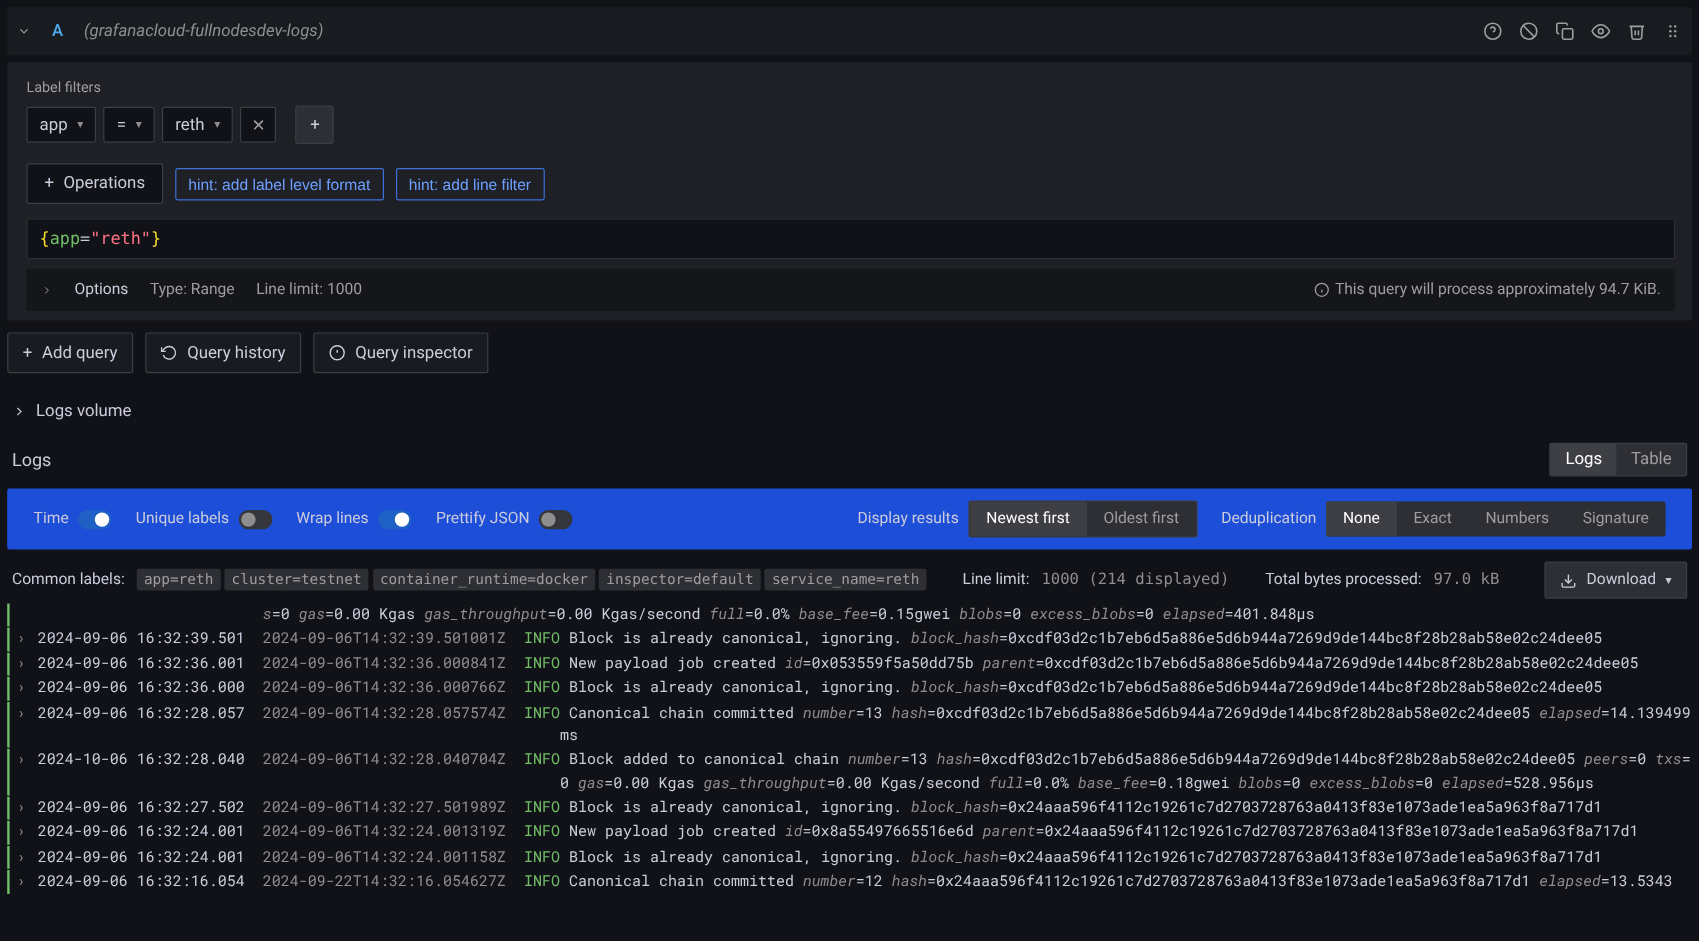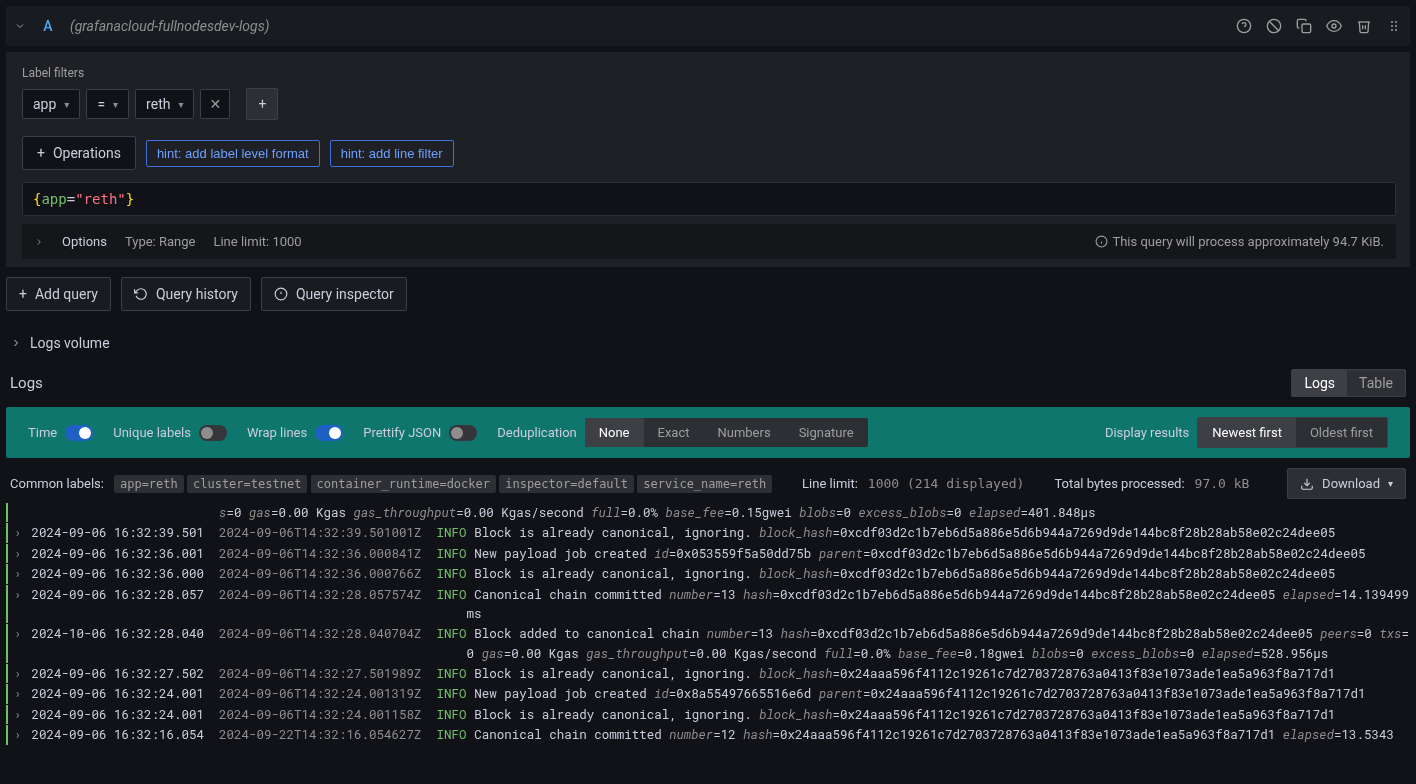--- a/index.html
+++ b/index.html
@@ -118,21 +118,21 @@
   padding:8px 12px; border-radius:2px; display:flex; align-items:center; gap:8px; cursor:pointer;
 }
 
 .logs-vol { display:flex; align-items:center; gap:8px; padding:14px 10px; color:#ccccdc; cursor:pointer;}
 
 .logs-header { display:flex; align-items:center; padding:4px 10px;}
 .logs-header .seg-right { margin-left:auto;}
 .logs-title { color:#ccccdc; font-size:15px;}
 
 .logs-controls {
-  background:#0f766e; margin:6px; padding:10px 22px;
+  background:#1d4ed8; margin:6px; padding:10px 22px;
   display:flex; align-items:center; gap:20px; border-radius:2px;
 }
 .ctrl { display:flex; align-items:center; gap:8px; font-size:13px; color:#ccccdc;}
 .dedup-seg { display:flex; background:#2d2f34; border-radius:2px;}
 .dedup-seg span { padding:7px 14px; color:#9e9e9e; cursor:pointer;}
 .dedup-seg span.sel { background:#3d3f45; color:#fff;}
 .disp-seg { display:flex; background:#2d2f34; border:1px solid #3d3f45; border-radius:2px;}
 .disp-seg span { padding:7px 14px; color:#9e9e9e; cursor:pointer;}
 .disp-seg span.sel { background:#3d3f45; color:#fff;}
 
@@ -321,34 +321,34 @@
     <span class="toggle-sw"></span>
   </div>
   <div class="ctrl">
     <span>Wrap lines</span>
     <span class="toggle-sw on"></span>
   </div>
   <div class="ctrl">
     <span>Prettify JSON</span>
     <span class="toggle-sw"></span>
   </div>
+  <div class="ctrl" style="margin-left:auto">
+    <span>Display results</span>
+    <div class="disp-seg">
+      <span class="sel">Newest first</span>
+      <span>Oldest first</span>
+    </div>
+  </div>
   <div class="ctrl">
     <span>Deduplication</span>
     <div class="dedup-seg">
       <span class="sel">None</span>
       <span>Exact</span>
       <span>Numbers</span>
       <span>Signature</span>
-    </div>
-  </div>
-  <div class="ctrl" style="margin-left:auto">
-    <span>Display results</span>
-    <div class="disp-seg">
-      <span class="sel">Newest first</span>
-      <span>Oldest first</span>
     </div>
   </div>
 </div>
 
 <div class="common-row">
   <span class="common-label">Common labels:</span>
   <span id="tags-container"><span class="tag">app=reth</span> <span class="tag">cluster=testnet</span> <span class="tag">container_runtime=docker</span> <span class="tag">inspector=default</span> <span class="tag">service_name=reth</span> </span>
   <span class="ll">Line limit:</span>
   <span class="ll-mono">1000 (214 displayed)</span>
   <span class="tbp">Total bytes processed:</span>

